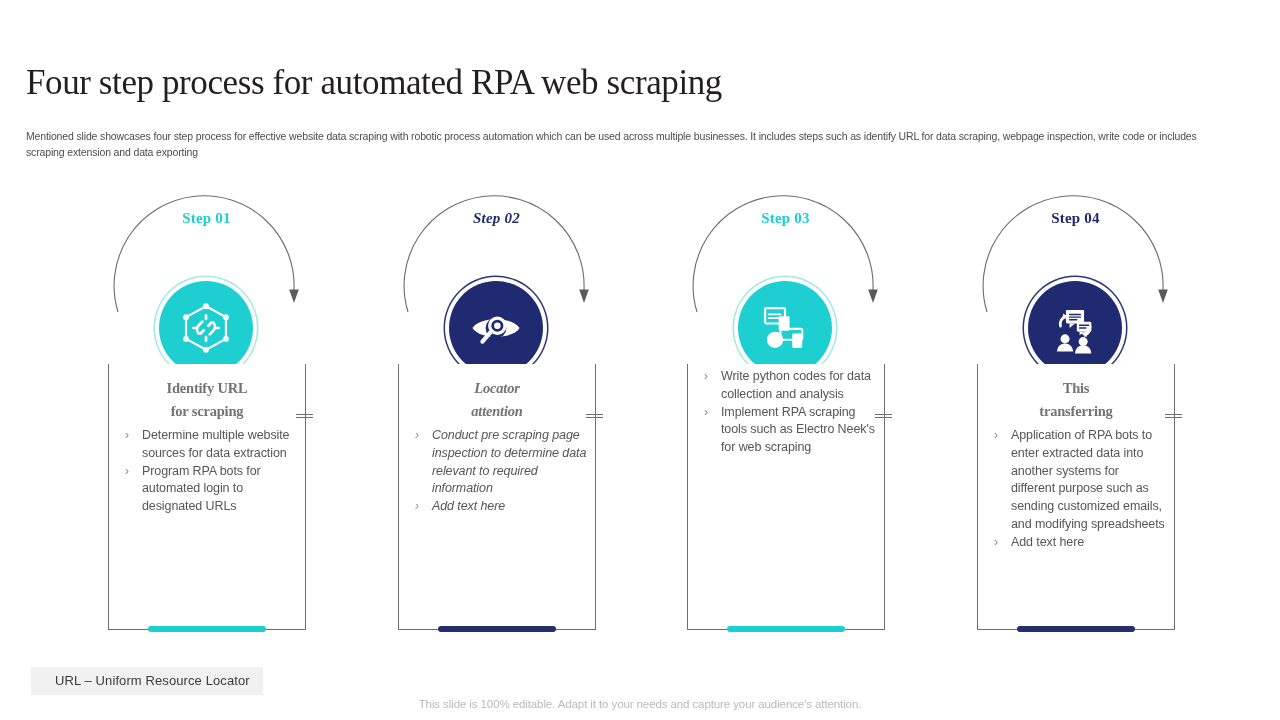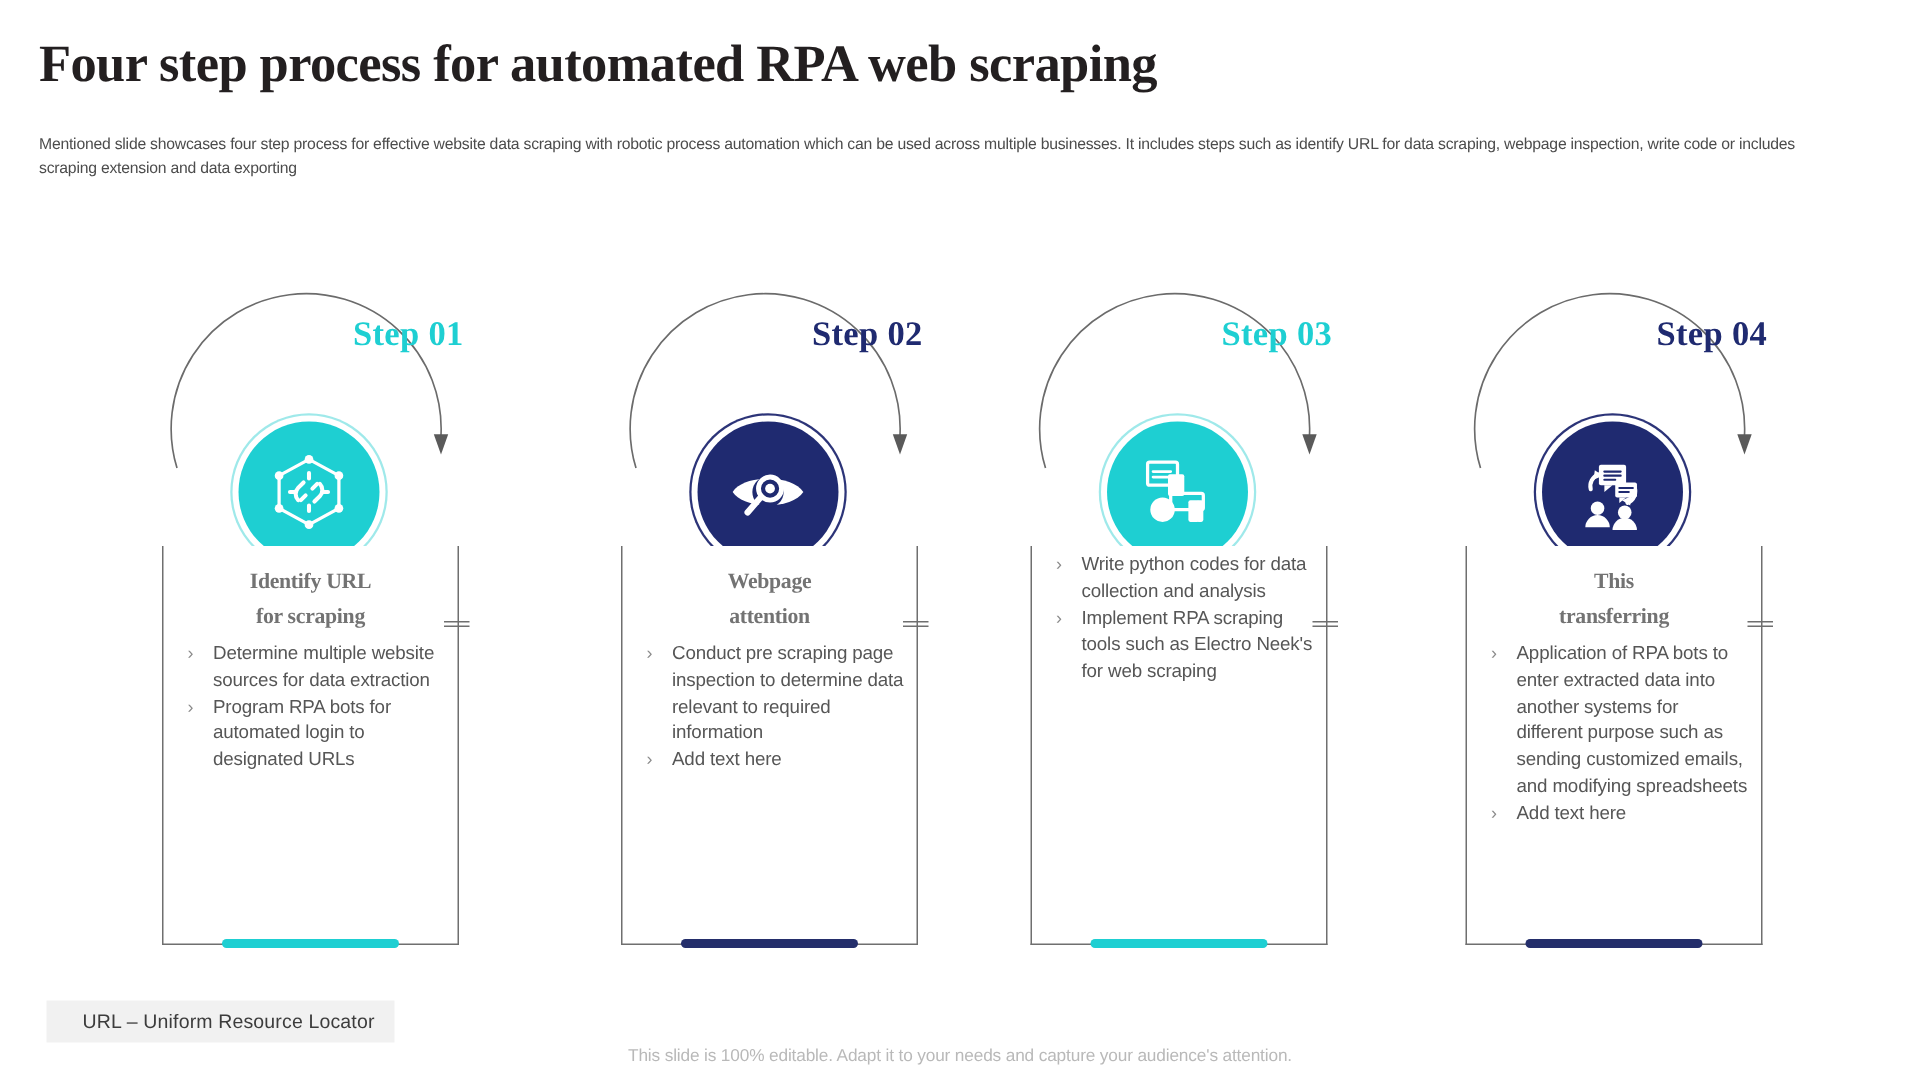--- a/index.html
+++ b/index.html
@@ -8,67 +8,68 @@
     background: #ffffff;
     font-family: "Liberation Sans", sans-serif;
     overflow: hidden;
   }
   .slide { position: relative; width: 1280px; height: 720px; background:#fff; }
 
   
   .header { position: absolute; left: 26px; top: 22px; width: 1228px; }
   .title {
     font-family: "Liberation Serif", serif;
-    font-weight: bold;
+    font-weight: normal;
     font-size: 35px;
     line-height: 41px;
     color: #231f20;
     letter-spacing: -0.4px;
     white-space: nowrap;
+    margin-top: 40px;
   }
   .subtitle {
     margin-top: 26px;
     font-size: 10.5px;
     line-height: 15.5px;
     color: #4c4c4c;
     width: 1210px;
     letter-spacing: -0.15px;
   }
 
   
   .steps { position: absolute; left: 0; top: 150px; width: 1280px; height: 500px; }
   .step {
     position: absolute;
     top: 0;
     width: 300px;
     height: 500px;
   }
   .step-0 { left: 82px; }
-  .step-1 { left: 388px; }
+  .step-1 { left: 372px; font-style: italic; }
   .step-2 { left: 661px; }
   .step-3 { left: 951px; }
 
   
   .arc {
     position: absolute;
     left: 22px; top: 12px;
     width: 205px; height: 205px;
     pointer-events: none;
   }
   .arc svg { display:block; width:205px; height:205px; overflow: visible; }
 
   
   .step-label {
     position: absolute;
     left: 22px; top: 60px;
     width: 205px;
-    text-align: right;
+    text-align: center;
     font-family: "Liberation Serif", serif;
     font-weight: bold;
-    font-size: 23px;
+    font-size: 15px;
     letter-spacing: 0.2px;
   }
   .cyan-text { color: #1ecfd2; }
   .navy-text { color: #1f2a70; }
 
   
   .badge {
     position: absolute;
     left: 77px; top: 131px;
     width: 94px; height: 94px;
@@ -222,21 +223,21 @@
           <circle cx="32" cy="32" r="11.5" fill="#1f2a70"></circle>
           <circle cx="33.5" cy="29.5" r="8.5" fill="none" stroke="#ffffff" stroke-width="3.6"></circle>
           <circle cx="33.5" cy="29.5" r="3.6" fill="#ffffff"></circle>
           <path d="M 27 35.5 L 17 47" stroke="#ffffff" stroke-width="4.6" stroke-linecap="round"></path>
         </svg>
       </div>
       <div class="card">
         <div class="tick"></div>
         <div class="tick tick2"></div>
         <div class="card-title">
-          <span>Webpage</span><br><span>attention</span>
+          <span>Locator</span><br><span>attention</span>
         </div>
         <ul class="bullets">
           <li><span class="chev">›</span><span>Conduct pre scraping page inspection to determine data relevant to required information</span></li>
           <li><span class="chev">›</span><span>Add text here</span></li>
         </ul>
         <div class="card-accent accent-navy"></div>
       </div>
     </div>
 
     <div class="step step-2">

